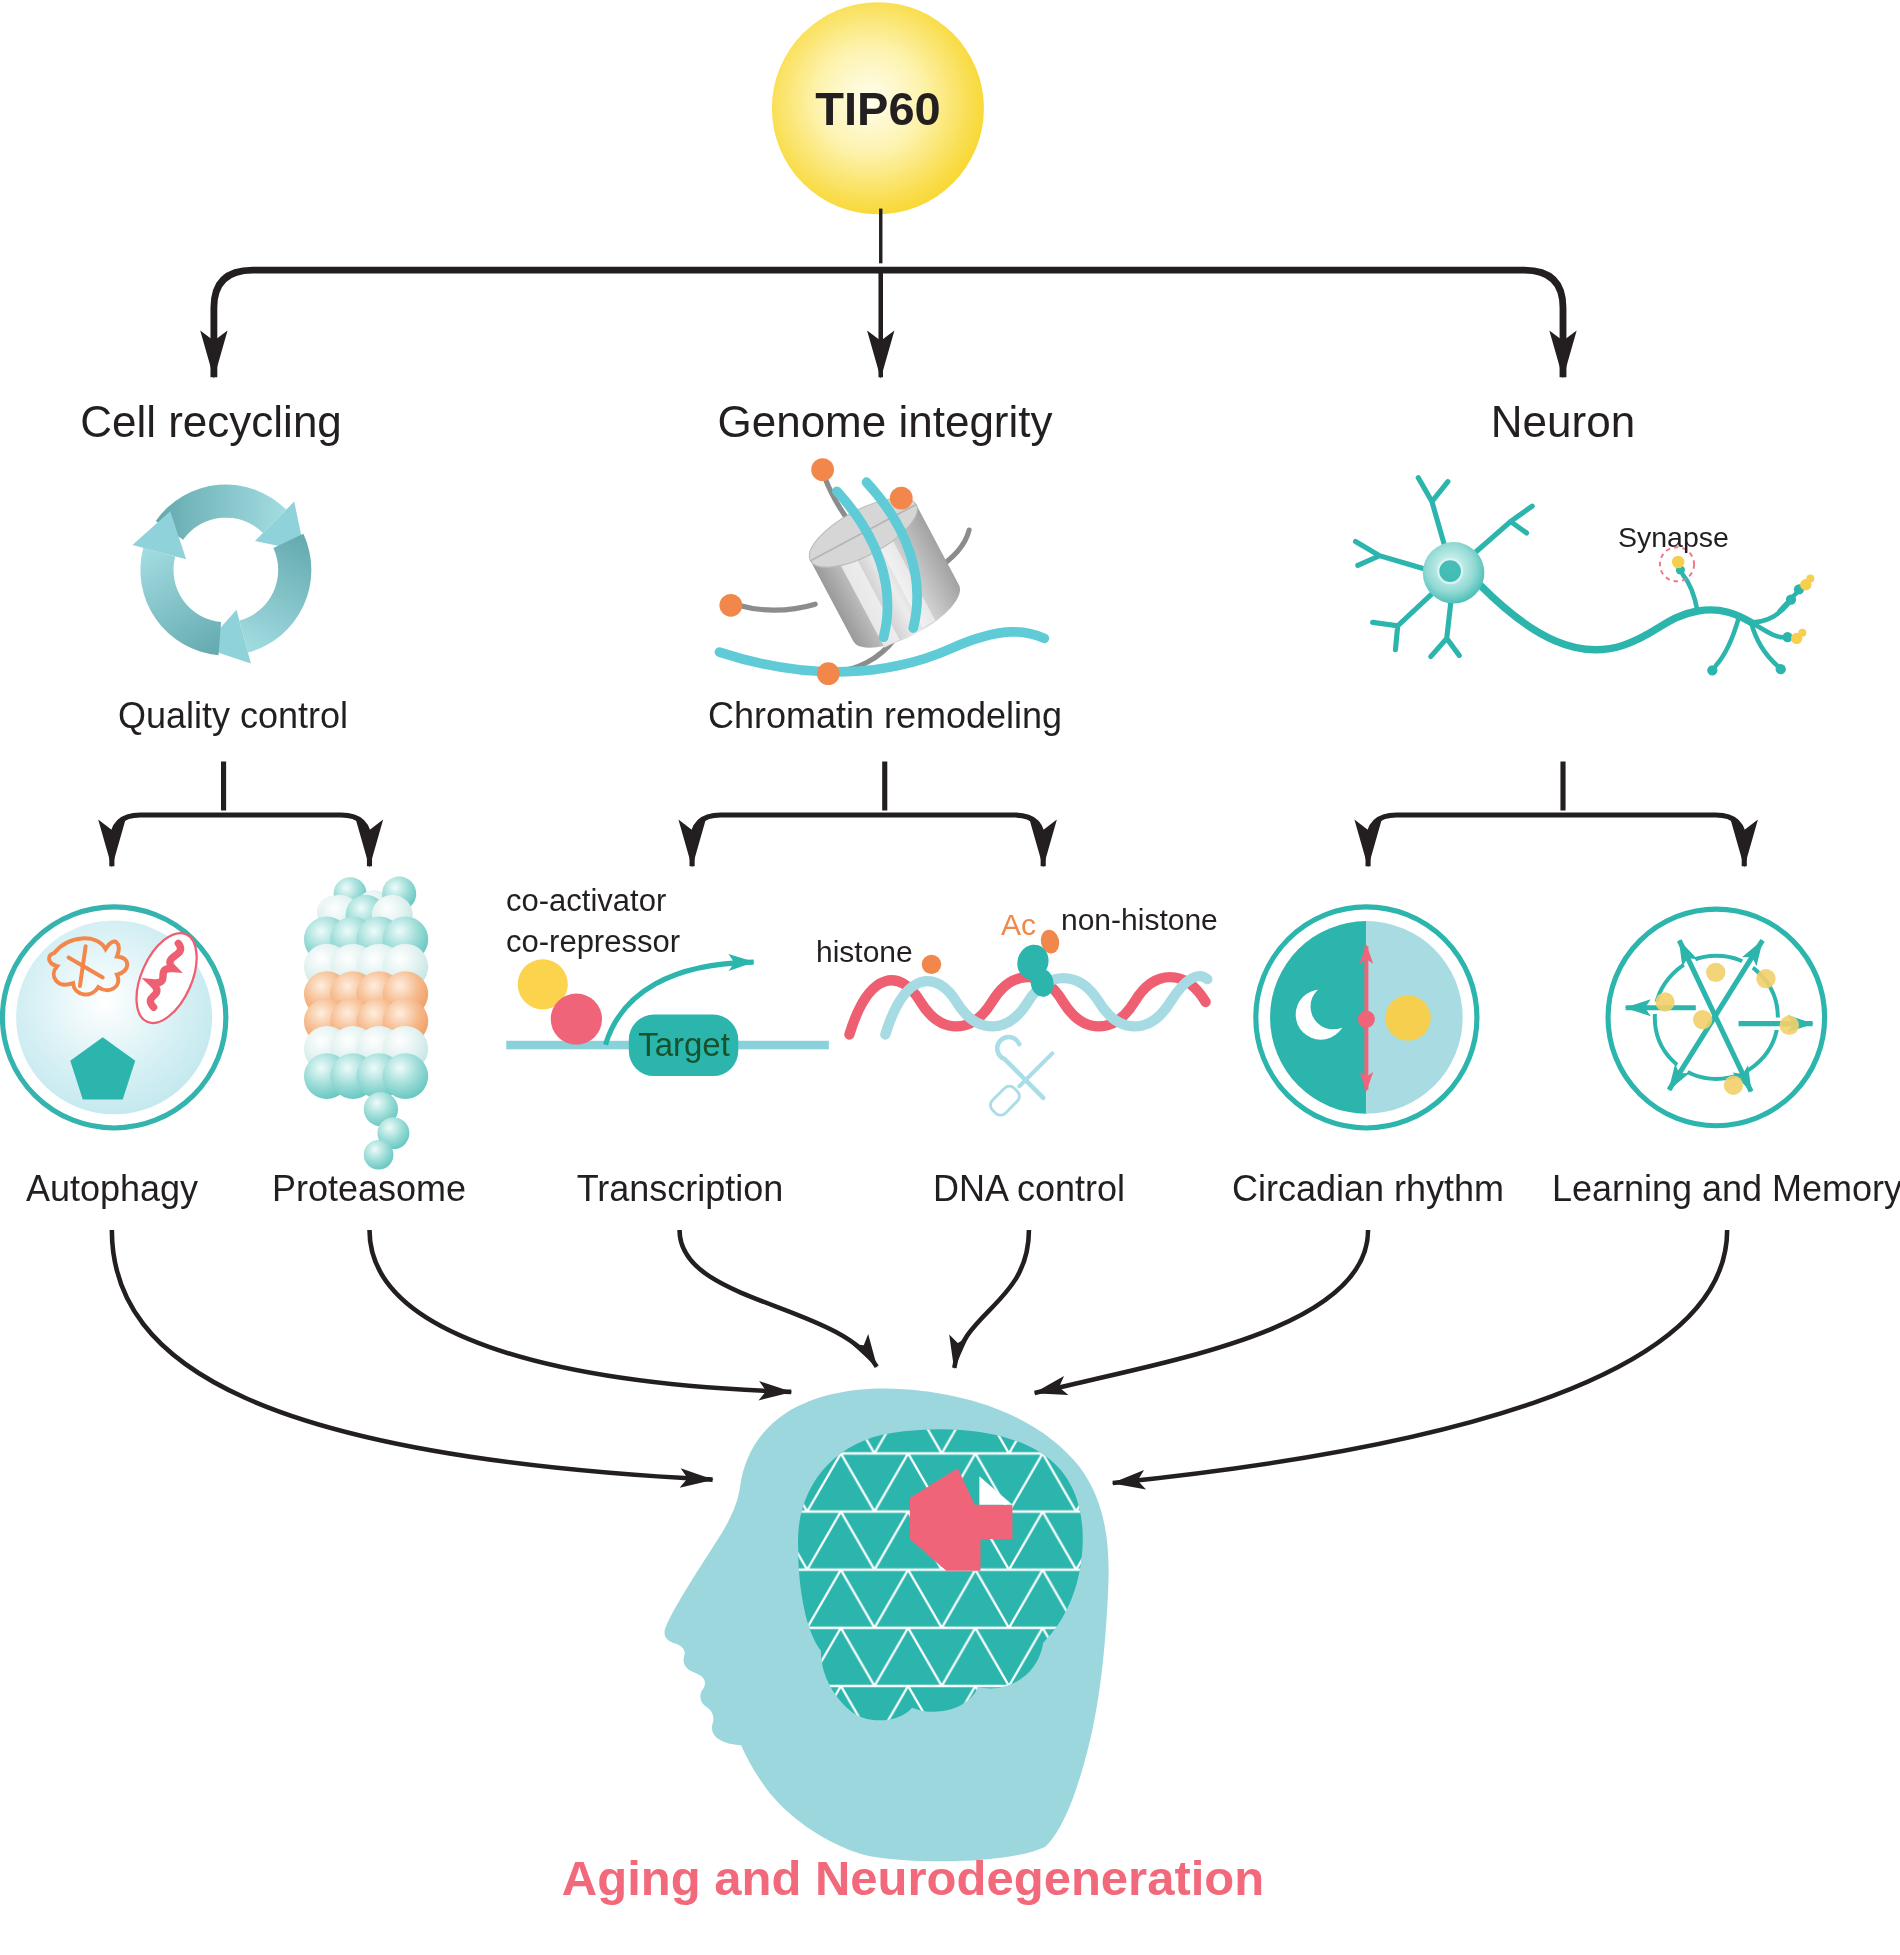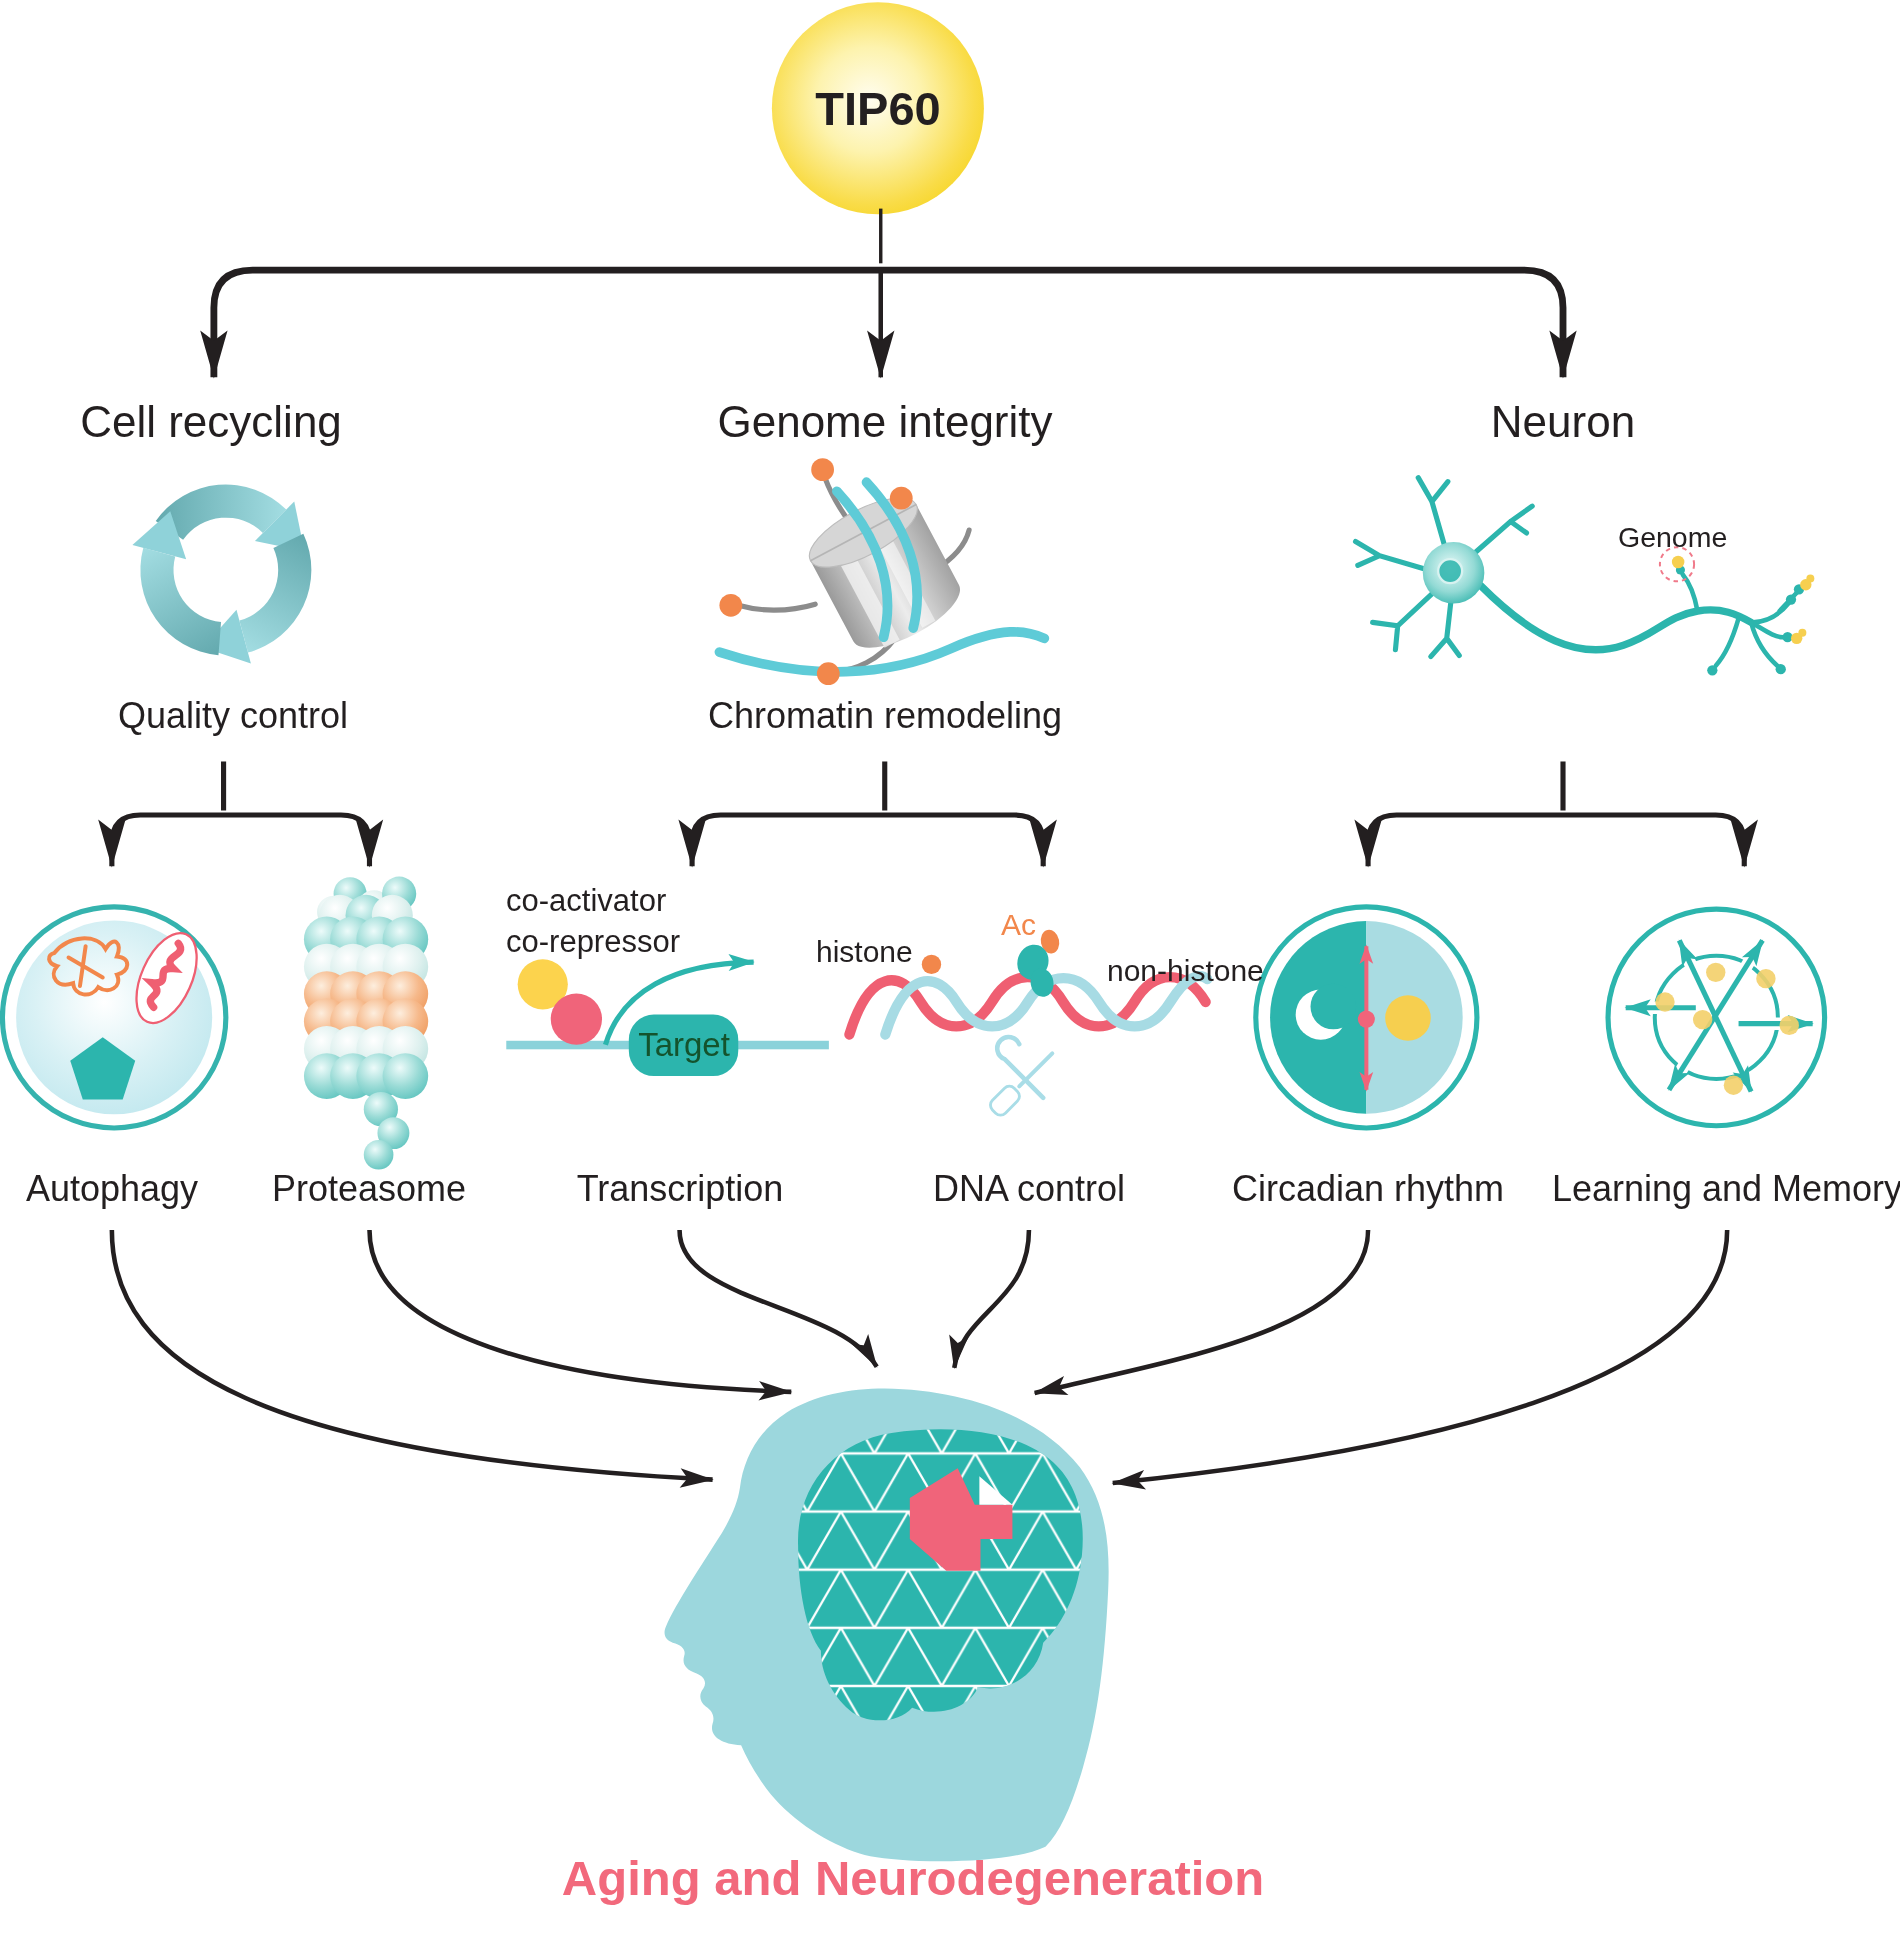--- a/index.html
+++ b/index.html
@@ -327,29 +327,29 @@
 
 <div class="t c tip" style="left:878px;top:84px;">TIP60</div>
 
 <div class="t c h1" style="left:211px;top:398px;">Cell recycling</div>
 <div class="t c h1" style="left:885px;top:398px;">Genome integrity</div>
 <div class="t c h1" style="left:1563px;top:398px;">Neuron</div>
 
 <div class="t c lbl" style="left:233px;top:697px;">Quality control</div>
 <div class="t c lbl" style="left:885px;top:697px;">Chromatin remodeling</div>
 
-<div class="t syn" style="left:1618px;top:522px;">Genome</div>
+<div class="t syn" style="left:1618px;top:522px;">Synapse</div>
 
 <div class="t ann" style="left:506px;top:884px;">co-activator</div>
 <div class="t ann" style="left:506px;top:925px;">co-repressor</div>
 <div class="t c target" style="left:684px;top:1027px;">Target</div>
 
 <div class="t ann2" style="left:816px;top:936px;text-align:center;">histone</div>
 <div class="t ann2 orange" style="left:1001px;top:909px;">Ac</div>
-<div class="t ann2" style="left:1061px;top:955px;margin-left:46px;">non-histone</div>
+<div class="t ann2" style="left:1061px;top:904px;">non-histone</div>
 
 <div class="t c lbl" style="left:112px;top:1170px;">Autophagy</div>
 <div class="t c lbl" style="left:369px;top:1170px;">Proteasome</div>
 <div class="t c lbl" style="left:680px;top:1170px;">Transcription</div>
 <div class="t c lbl" style="left:1029px;top:1170px;">DNA control</div>
 <div class="t c lbl" style="left:1368px;top:1170px;">Circadian rhythm</div>
 <div class="t c lbl" style="left:1727px;top:1170px;">Learning and Memory</div>
 
 <div class="t c aging" style="left:881px;top:1852px;">Aging and Neurodegeneration</div>
 

